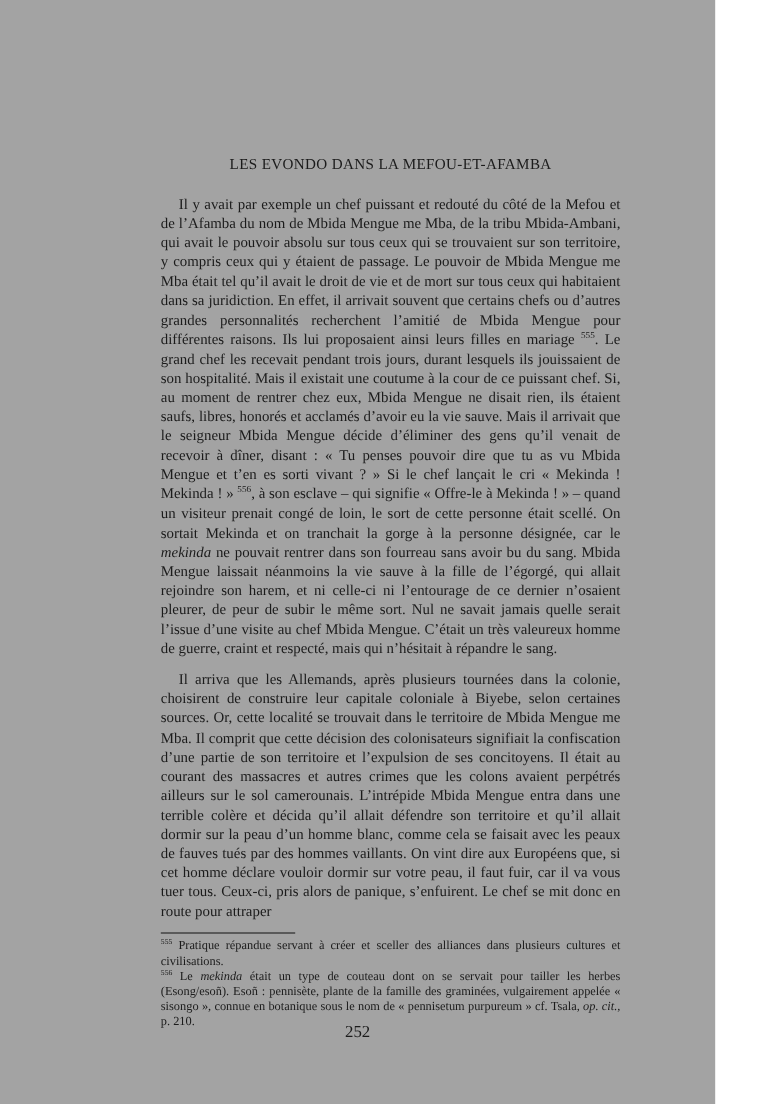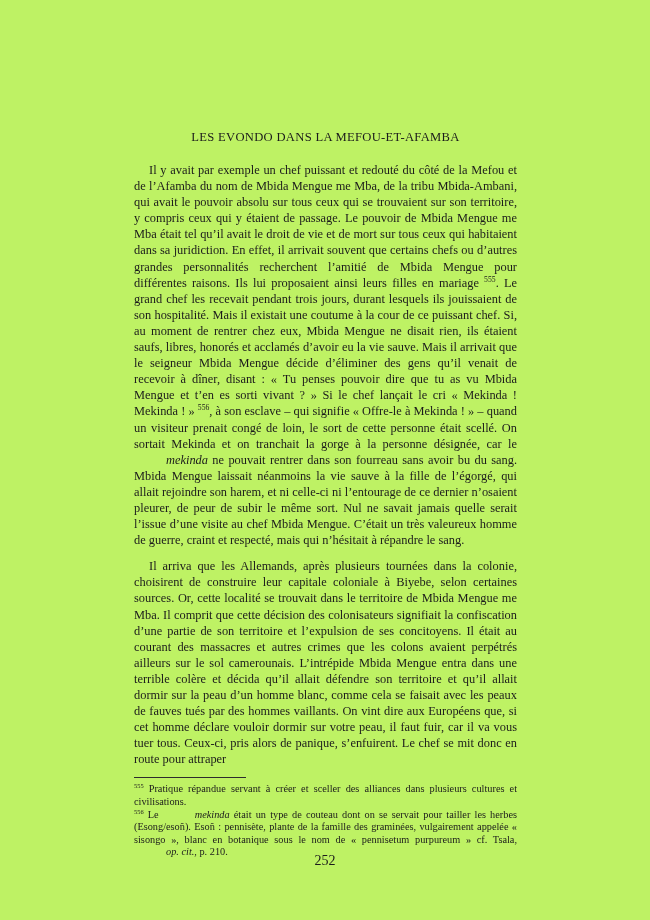--- a/index.html
+++ b/index.html
@@ -2,23 +2,23 @@
 <html><head>
 <meta charset="utf-8">
 <style>
   html, body {
     margin: 0;
     padding: 0;
     background: #ffffff;
   }
   .page {
     position: relative;
-    width: 650px;
+    width: 596px;
     height: 920px;
-    background: #bef264;
+    background: #a3a3a3;
     font-family: "Liberation Serif", "DejaVu Serif", serif;
     color: #1b1b1b;
     overflow: hidden;
   }
   .content {
     position: absolute;
     left: 134px;
     top: 130px;
     width: 383px;
   }
@@ -54,36 +54,36 @@
     margin: 0;
   }
   .page-number {
     position: absolute;
     left: 0;
     right: 0;
     top: 853px;
     text-align: center;
     font-size: 14px;
   }
-  i { font-style: italic; margin-left: 32px; }
+  i { font-style: italic; }
 </style>
 </head>
 <body>
 
 <div class="page">
   <div class="content">
     <h1 class="title">LES EVONDO DANS LA MEFOU-ET-AFAMBA</h1>
 
     <div>
         <p class="para"><span>Il y avait par exemple un chef puissant et redouté du côté de la Mefou et de l’Afamba du nom de Mbida Mengue me Mba, de la tribu Mbida-Ambani, qui avait le pouvoir absolu sur tous ceux qui se trouvaient sur son territoire, y compris ceux qui y étaient de passage. Le pouvoir de Mbida Mengue me Mba était tel qu’il avait le droit de vie et de mort sur tous ceux qui habitaient dans sa juridiction. En effet, il arrivait souvent que certains chefs ou d’autres grandes personnalités recherchent l’amitié de Mbida Mengue pour différentes raisons. Ils lui proposaient ainsi leurs filles en mariage </span><sup>555</sup><span>. Le grand chef les recevait pendant trois jours, durant lesquels ils jouissaient de son hospitalité. Mais il existait une coutume à la cour de ce puissant chef. Si, au moment de rentrer chez eux, Mbida Mengue ne disait rien, ils étaient saufs, libres, honorés et acclamés d’avoir eu la vie sauve. Mais il arrivait que le seigneur Mbida Mengue décide d’éliminer des gens qu’il venait de recevoir à dîner, disant : « Tu penses pouvoir dire que tu as vu Mbida Mengue et t’en es sorti vivant ? » Si le chef lançait le cri « Mekinda ! Mekinda ! » </span><sup>556</sup><span>, à son esclave – qui signifie « Offre-le à Mekinda ! » – quand un visiteur prenait congé de loin, le sort de cette personne était scellé. On sortait Mekinda et on tranchait la gorge à la personne désignée, car le </span><i>mekinda</i><span> ne pouvait rentrer dans son fourreau sans avoir bu du sang. Mbida Mengue laissait néanmoins la vie sauve à la fille de l’égorgé, qui allait rejoindre son harem, et ni celle-ci ni l’entourage de ce dernier n’osaient pleurer, de peur de subir le même sort. Nul ne savait jamais quelle serait l’issue d’une visite au chef Mbida Mengue. C’était un très valeureux homme de guerre, craint et respecté, mais qui n’hésitait à répandre le sang.</span></p>
         <p class="para"><span>Il arriva que les Allemands, après plusieurs tournées dans la colonie, choisirent de construire leur capitale coloniale à Biyebe, selon certaines sources. Or, cette localité se trouvait dans le territoire de Mbida Mengue me Mba. Il comprit que cette décision des colonisateurs signifiait la confiscation d’une partie de son territoire et l’expulsion de ses concitoyens. Il était au courant des massacres et autres crimes que les colons avaient perpétrés ailleurs sur le sol camerounais. L’intrépide Mbida Mengue entra dans une terrible colère et décida qu’il allait défendre son territoire et qu’il allait dormir sur la peau d’un homme blanc, comme cela se faisait avec les peaux de fauves tués par des hommes vaillants. On vint dire aux Européens que, si cet homme déclare vouloir dormir sur votre peau, il faut fuir, car il va vous tuer tous. Ceux-ci, pris alors de panique, s’enfuirent. Le chef se mit donc en route pour attraper</span></p>
       </div>
 
     <div class="footnote-rule"></div>
 
     <div>
         <p class="footnote"><sup>555</sup><span> Pratique répandue servant à créer et sceller des alliances dans plusieurs cultures et civilisations.</span></p>
-        <p class="footnote"><sup>556</sup><span> Le </span><i>mekinda</i><span> était un type de couteau dont on se servait pour tailler les herbes (Esong/esoñ). Esoñ : pennisète, plante de la famille des graminées, vulgairement appelée « sisongo », blanc en botanique sous le nom de « pennisetum purpureum » cf. Tsala, </span><i>op. cit.</i><span>, p. 210.</span></p>
+        <p class="footnote"><sup>556</sup><span> Le </span><i>mekinda</i><span> était un type de couteau dont on se servait pour tailler les herbes (Esong/esoñ). Esoñ : pennisète, plante de la famille des graminées, vulgairement appelée « sisongo », connue en botanique sous le nom de « pennisetum purpureum » cf. Tsala, </span><i>op. cit.</i><span>, p. 210.</span></p>
       </div>
   </div>
 
   <div class="page-number">252</div>
 </div>
 
 </body></html>

